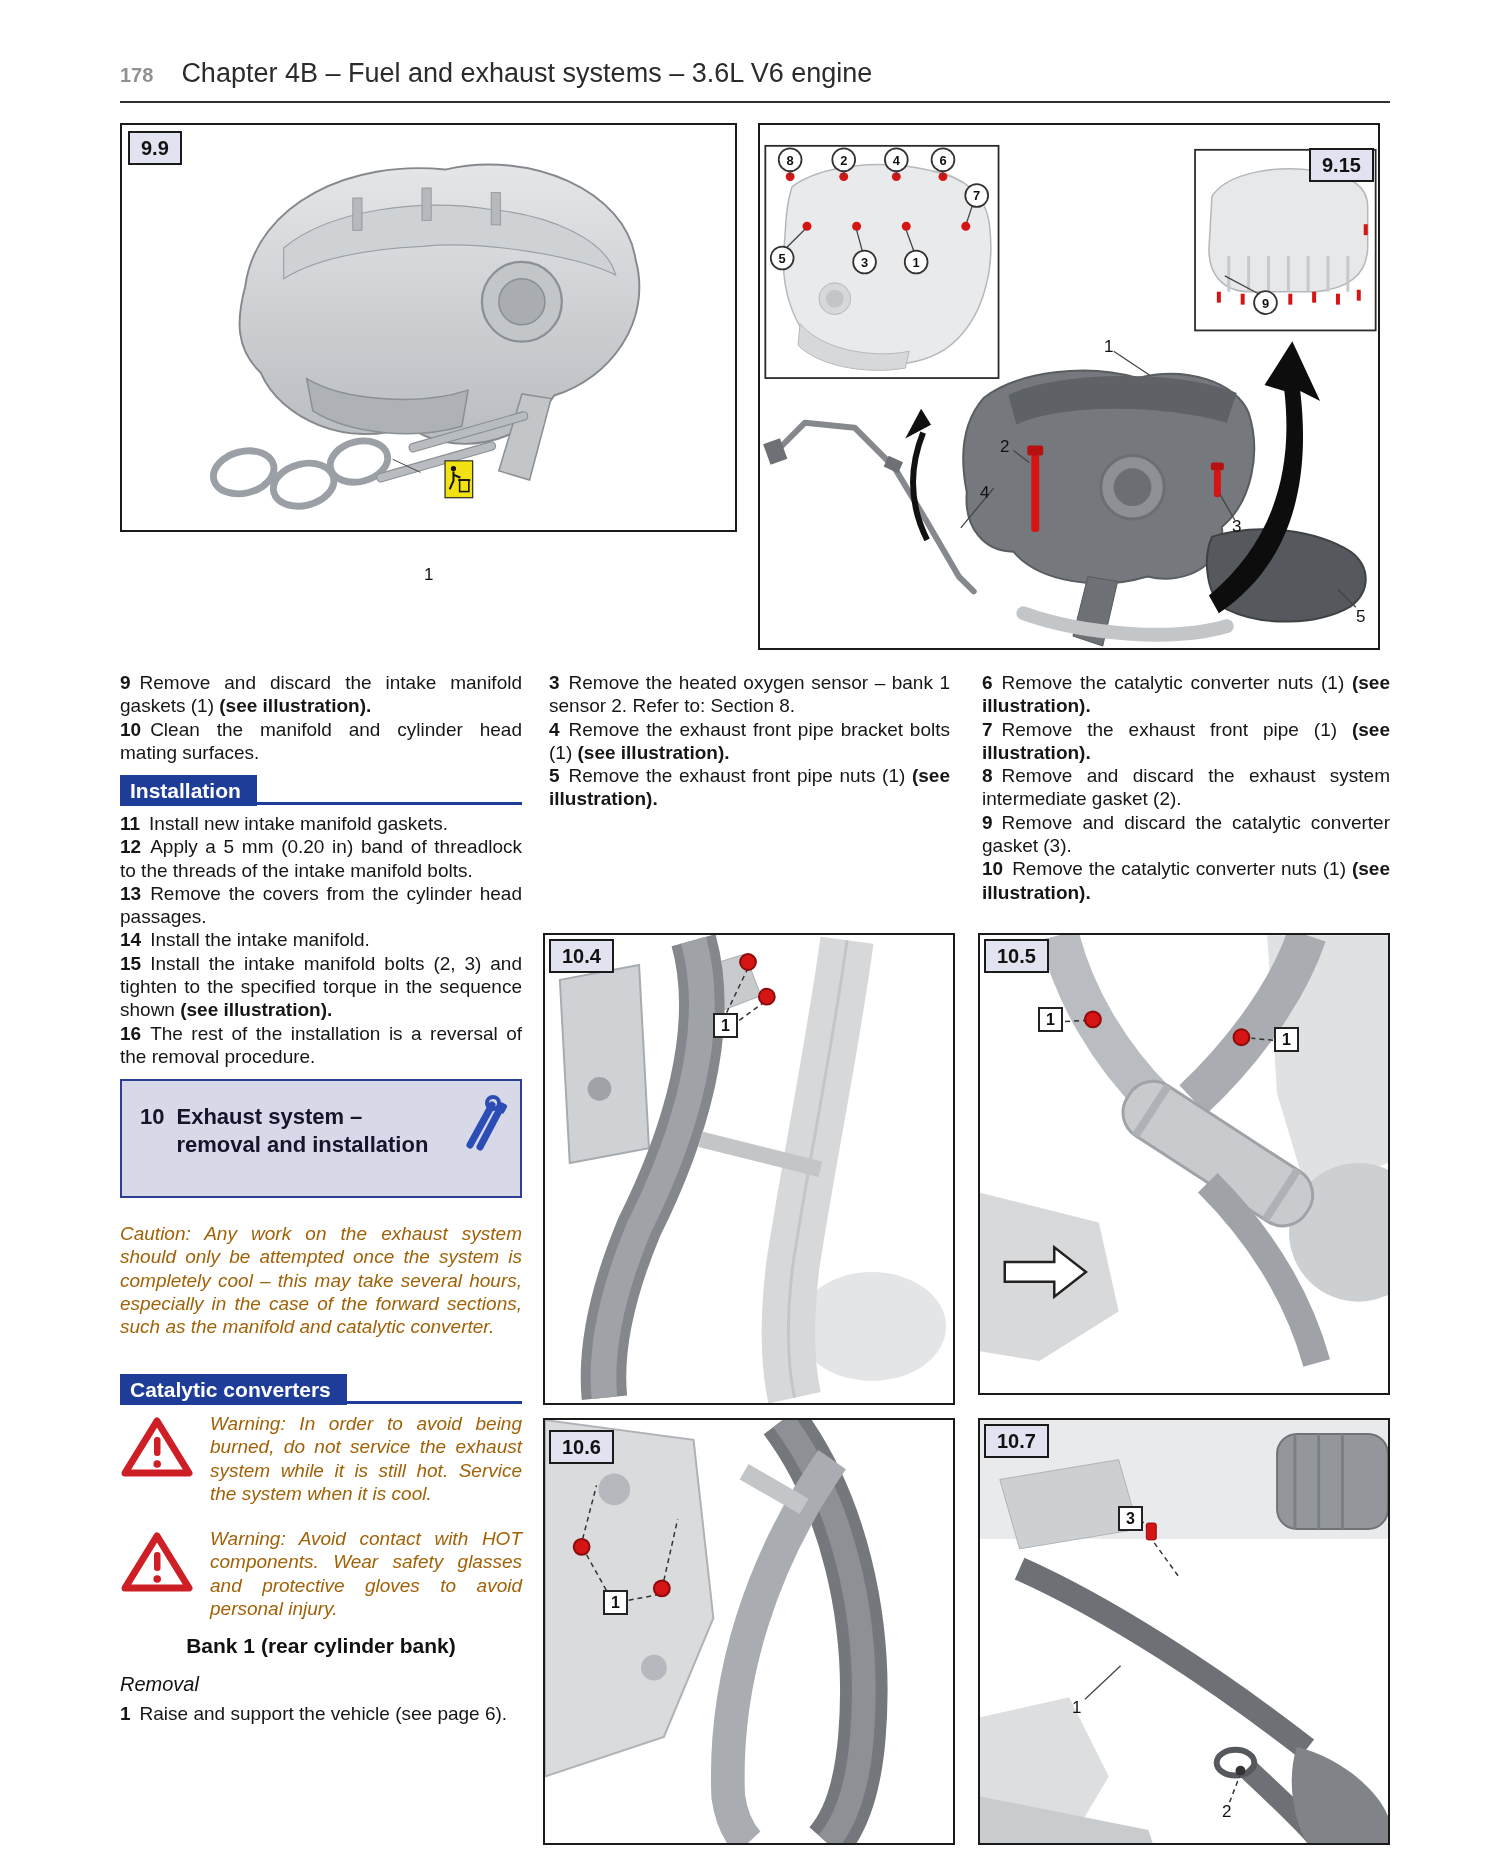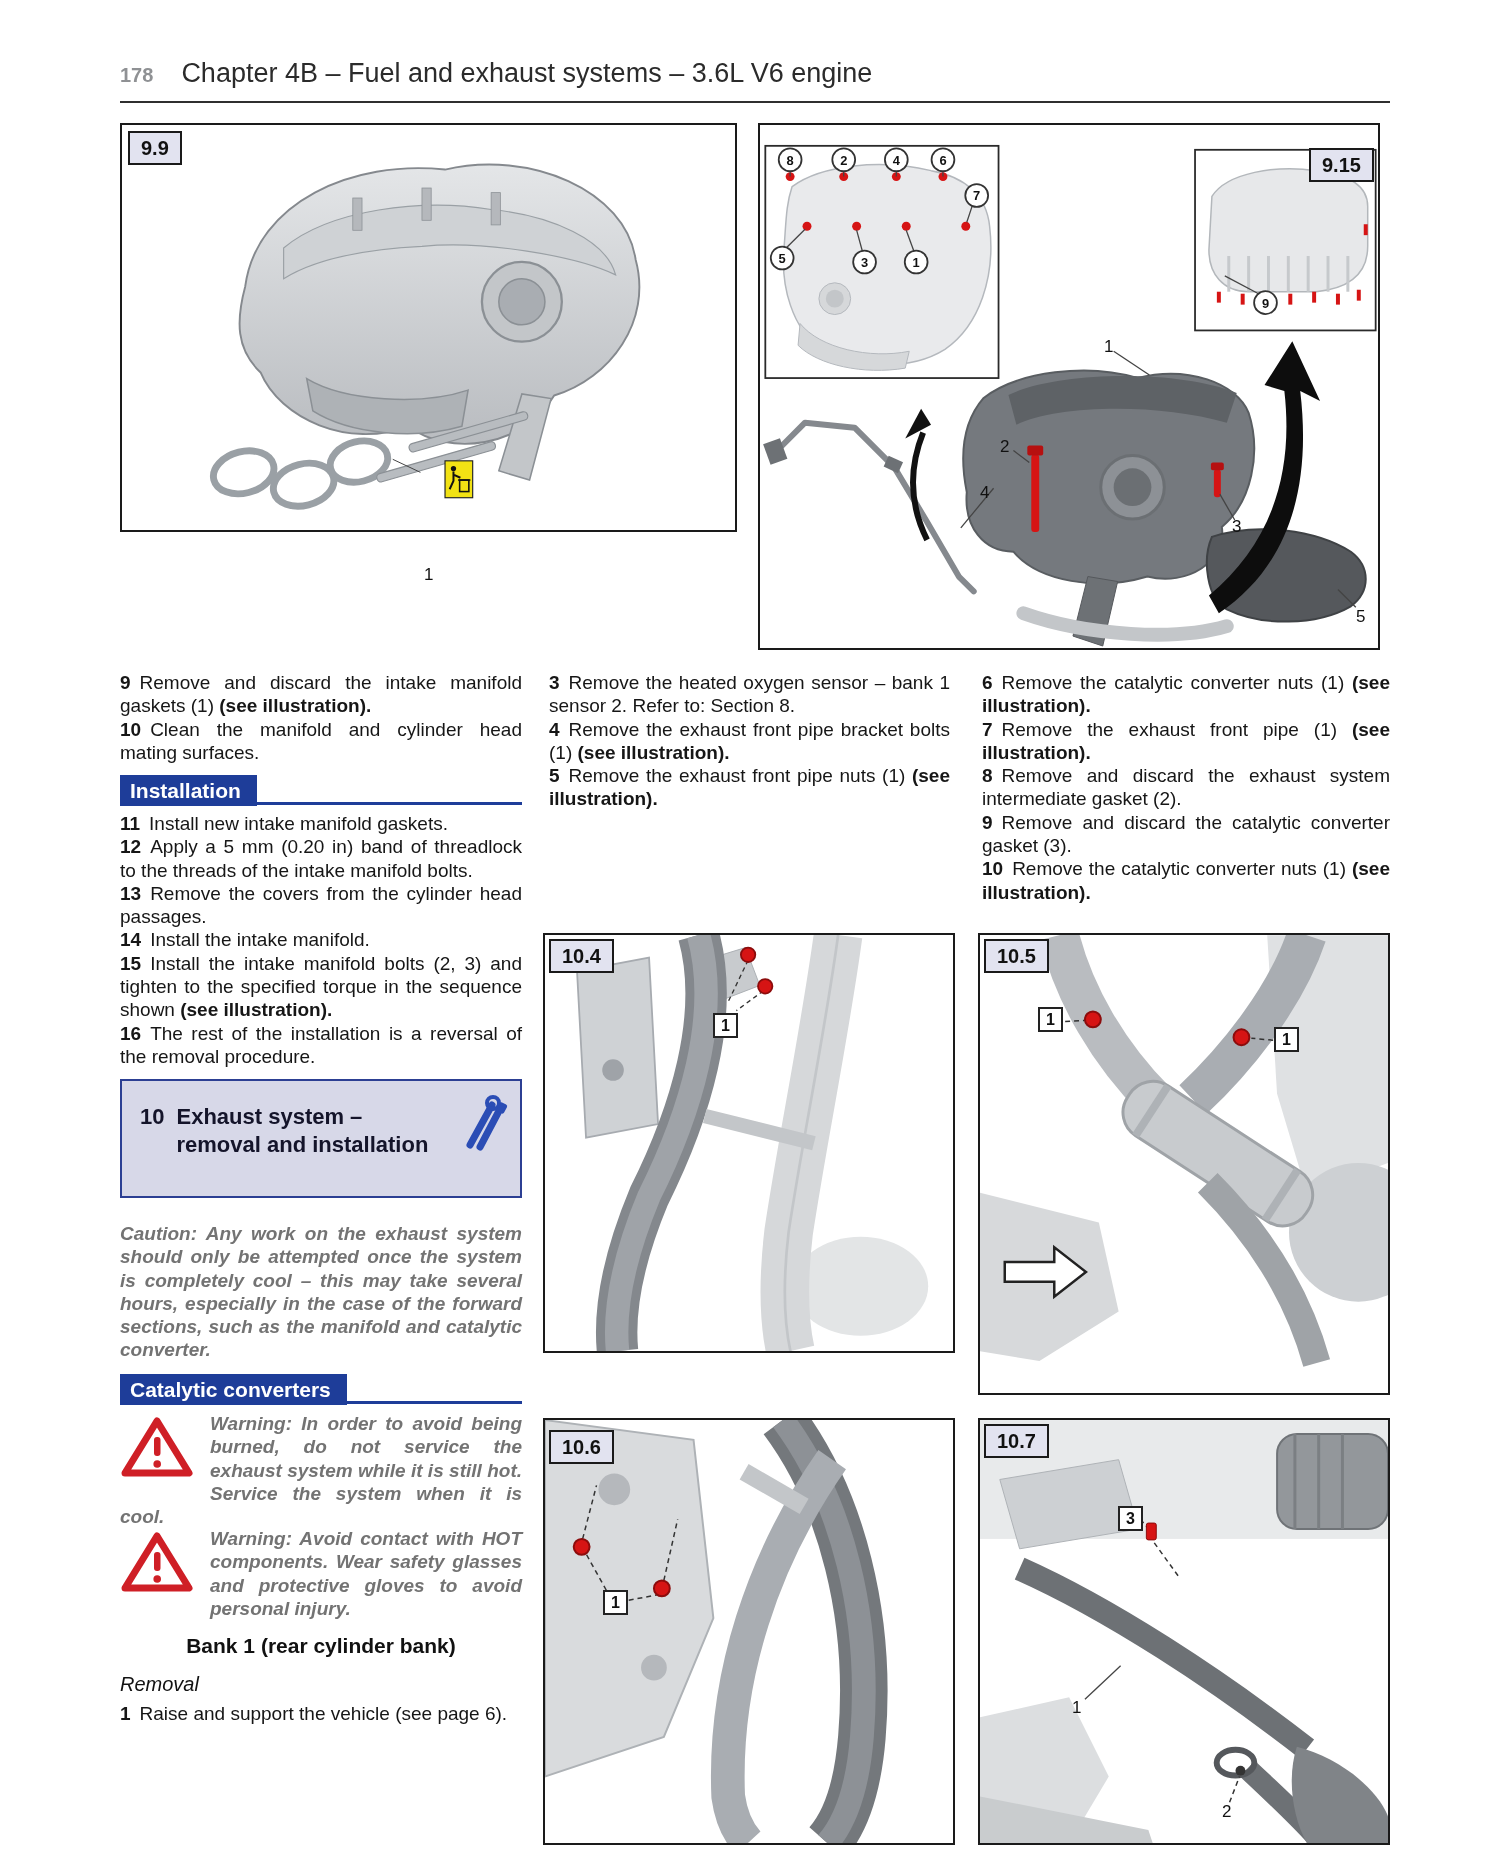--- a/index.html
+++ b/index.html
@@ -12,21 +12,21 @@
   .pagetitle{font-size:27px;color:#2b2b2b;}
   .headrule{position:absolute;left:120px;top:101px;width:1270px;height:2px;background:#2f2f2f;}
 
   
   .fig{position:absolute;border:2px solid #1a1a1a;background:#fff;box-sizing:border-box;}
   .fig svg{position:absolute;left:0;top:0;width:100%;height:100%;}
   .figlabel{position:absolute;background:#e2e3f0;border:2px solid #1a1a1a;font-weight:bold;
             font-size:20px;color:#111;padding:2px 11px;line-height:26px;z-index:5;}
   .f99 {left:120px;top:123px;width:617px;height:409px;}
   .f915{left:758px;top:123px;width:622px;height:527px;}
-  .f104{left:543px;top:933px;width:412px;height:420px;}
+  .f104{left:543px;top:933px;width:412px;height:472px;}
   .f105{left:978px;top:933px;width:412px;height:462px;}
   .f106{left:543px;top:1418px;width:412px;height:427px;}
   .f107{left:978px;top:1418px;width:412px;height:427px;}
   .callout-box{position:absolute;width:25px;height:25px;background:#fff;border:2px solid #222;
                box-sizing:border-box;font-weight:bold;font-size:16px;color:#111;display:flex;
                align-items:center;justify-content:center;z-index:6;}
   .callout-plain{position:absolute;font-size:17px;color:#111;z-index:6;}
 
   
   .colblock{position:absolute;width:402px;text-align:justify;font-size:19px;line-height:23.3px;color:#161616;}
@@ -42,21 +42,21 @@
 
   
   .sectionbox{position:absolute;left:120px;top:1079px;width:402px;height:119px;box-sizing:border-box;
               background:#d7d8e8;border:2px solid #2c3f93;}
   .sectionbox .inner{display:flex;padding:22px 0 0 18px;}
   .sectionbox .num{font-weight:bold;font-size:22px;color:#14142a;margin-right:12px;line-height:28px;}
   .sectionbox .t{font-weight:bold;font-size:22px;color:#14142a;line-height:28px;text-align:left;}
   .toolsicon{position:absolute;right:12px;top:14px;}
 
   
-  .rednote{color:#737373;font-weight:bold;font-style:italic;}
+  .rednote{color:#a16207;font-weight:normal;font-style:italic;}
   .warning .tri{float:left;margin:3px 16px 6px 0;}
 
   .bankhead{position:absolute;left:120px;width:402px;font-weight:bold;font-size:21px;color:#111;text-align:center;}
   .removalhead{position:absolute;left:120px;width:402px;font-style:italic;font-size:20px;color:#111;text-align:left;}
 
   .leader{stroke:#444;stroke-width:1.3;}
   .dash{stroke:#333;stroke-width:1.5;fill:none;stroke-dasharray:5,4;}
   .seq-circle{fill:#fff;stroke:#333;stroke-width:1.8;}
   .seq-num{font-family:"Liberation Sans",sans-serif;font-size:13px;font-weight:bold;fill:#111;text-anchor:middle;}
 </style>

